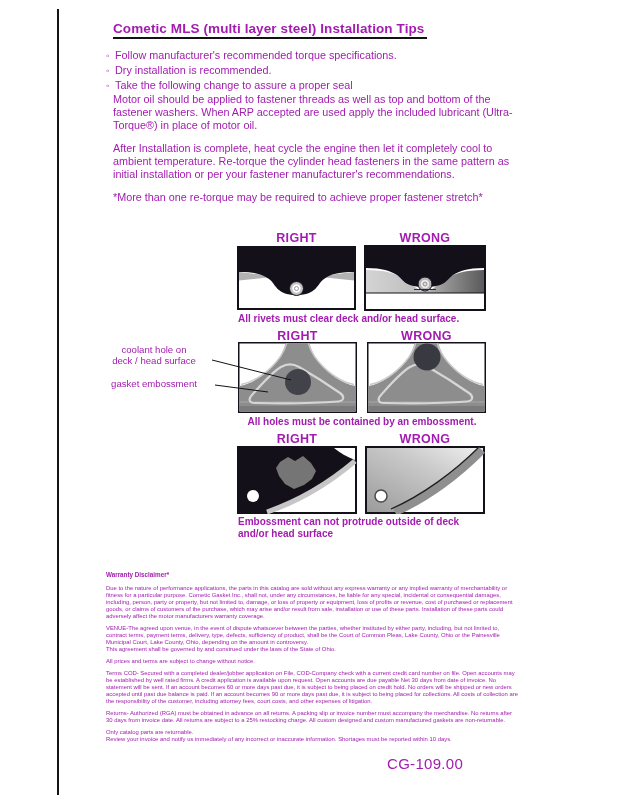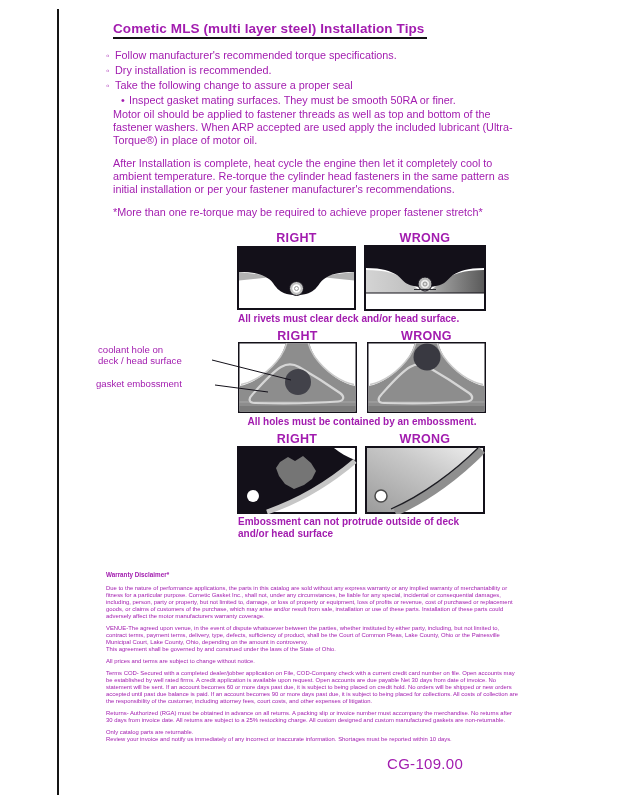--- a/index.html
+++ b/index.html
@@ -17,21 +17,21 @@
   .bullet.lvl2{padding-left:23px;}
   .bullet.lvl2::before{content:"•";position:absolute;left:15px;top:0;}
   .diesel-heading{font-size:12.3px;font-weight:bold;margin:12px 0 8px 7px;}
   .body-par{font-size:10.8px;line-height:13px;margin:0 0 10px 7px;}
 
   
   .rw-label{position:absolute;font-size:12.5px;font-weight:bold;text-align:center;letter-spacing:.3px;}
   .panel{position:absolute;}
   .panel svg{display:block;width:100%;height:100%;}
   .caption{position:absolute;font-size:10px;font-weight:bold;line-height:11.5px;white-space:pre-line;}
-  .annot{position:absolute;font-size:9.6px;line-height:10.5px;text-align:left;white-space:pre-line;}
+  .annot{position:absolute;font-size:9.6px;line-height:10.5px;text-align:center;white-space:pre-line;}
   .overlay{position:absolute;left:0;top:0;pointer-events:none;}
 
   
   .warranty{position:absolute;left:106px;top:571px;width:412px;}
   .warranty h2{font-size:6.3px;font-weight:bold;margin:0 0 7px 0;}
   .warranty p{font-size:5.9px;line-height:7px;margin:0 0 5px 0;white-space:pre-line;}
 
   .page-code{position:absolute;left:387px;top:755px;font-size:15px;letter-spacing:.3px;}
 </style>
 </head>
@@ -39,21 +39,20 @@
 
 <div class="page">
   <div class="spine"></div>
 
   <div class="content">
     <h1 class="doc-title">Cometic MLS (multi layer steel) Installation Tips</h1>
     <div class="bullets">
       <div class="bullet lvl1">Follow manufacturer's recommended torque specifications.</div>
       <div class="bullet lvl1">Dry installation is recommended.</div>
       <div class="bullet lvl1">Take the following change to assure a proper seal</div>
-      <div class="bullet lvl2">Inspect gasket mating surfaces.  They must be smooth 50RA or finer.</div>
     </div>
     <p class="body-par">Motor oil should be applied to fastener threads as well as top and bottom of the fastener washers. When ARP accepted are used apply the included lubricant (Ultra-Torque®) in place of motor oil.</p>
     <p class="body-par">After Installation is complete, heat cycle the engine then let it completely cool to ambient temperature. Re-torque the cylinder head fasteners in the same pattern as initial installation or per your fastener manufacturer's recommendations.</p>
     <p class="body-par">*More than one re-torque may be required to achieve proper fastener stretch*</p>
   </div>
 
   <div class="rw-label" style="left:237px;top:231px;width:119px;">RIGHT</div>
   <div class="rw-label" style="left:364px;top:231px;width:122px;">WRONG</div>
 
   <div class="panel" style="left:237px;top:246px;width:119px;height:64px;">

